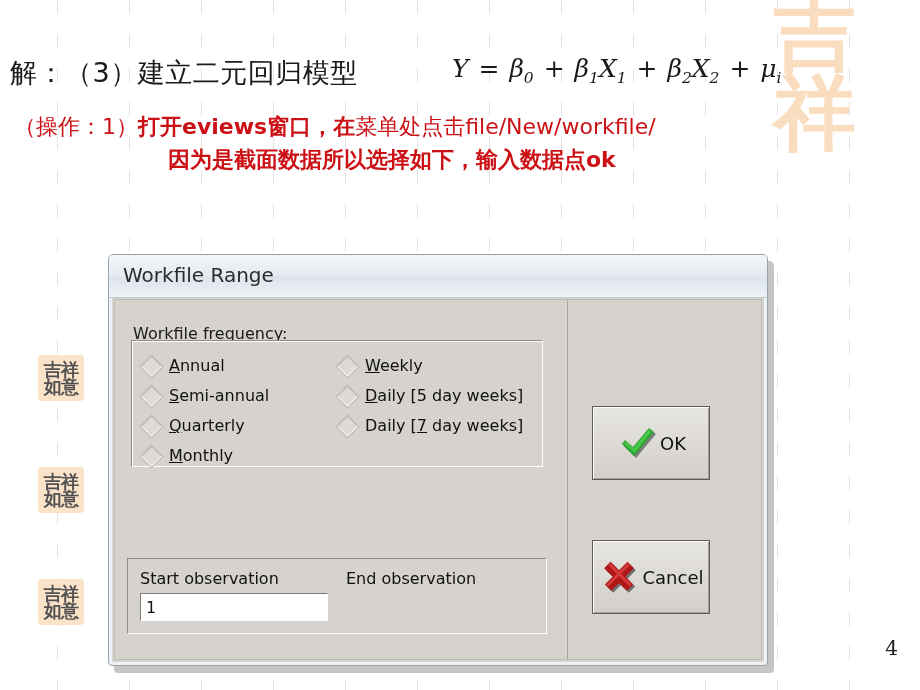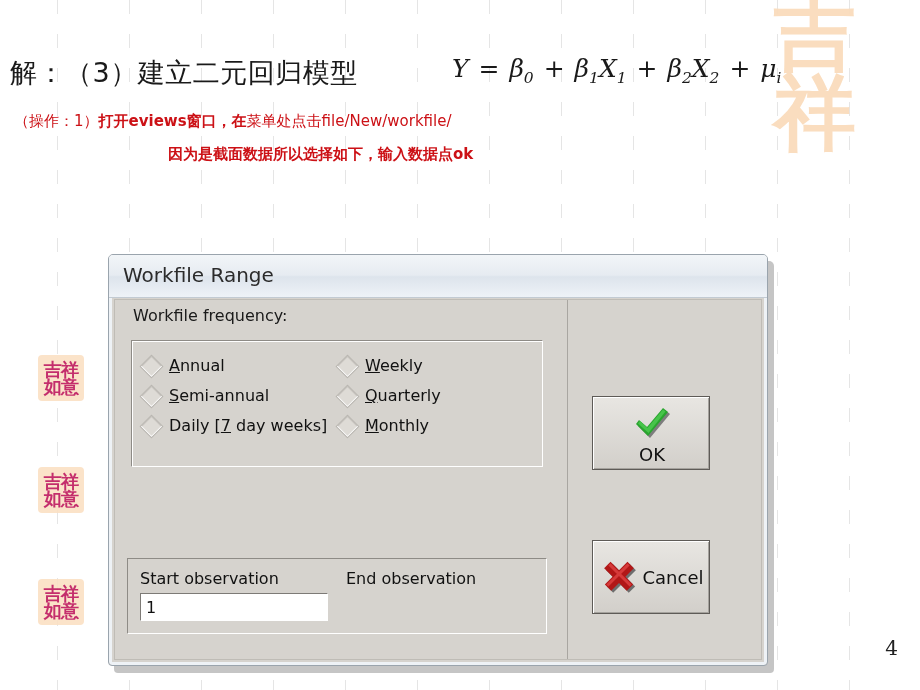--- a/index.html
+++ b/index.html
@@ -28,21 +28,21 @@
     letter-spacing:-0.04em;
   }
   .seal-big{
     right:2px;top:-6px;font-size:82px;width:210px;
     color:#fadcbc;opacity:.95;
   }
   .seal-big span{display:block;}
   .seal-small{
     left:38px;width:46px;height:46px;
     background:#fbe0c4;border-radius:4px;
-    font-size:19px;color:#be185d;
+    font-size:19px;color:#404040;
     display:flex;align-items:center;justify-content:flex-start;
     opacity:.9;
   }
   .seal-small i{font-style:normal;display:block;transform:scale(.95);}
 
   
   .line1{
     position:absolute;left:10px;top:55px;z-index:2;
     font-size:27px;color:#1a1a1a;
     font-family:"DejaVu Sans", sans-serif;
@@ -51,21 +51,21 @@
   .formula{
     position:absolute;left:452px;top:54px;z-index:2;
     font-family:"DejaVu Serif", serif;font-style:italic;
     font-size:25px;color:#1a1a1a;white-space:nowrap;
   }
   .formula sub{font-size:.62em;font-style:italic;}
   .formula .op{font-style:normal;padding:0 2px;}
 
   .line2, .line3{
     position:absolute;z-index:2;
-    color:#cc1116;font-size:15px;white-space:nowrap;
+    color:#cc1116;font-size:22px;white-space:nowrap;
     font-family:"DejaVu Sans", sans-serif;
   }
   .line2{left:14px;top:112px;}
   .line3{left:168px;top:145px;}
   .line2 .lead{font-weight:normal;}
   .line2 .bold, .line3 .bold{font-weight:bold;}
 
   
   .dialog{
     position:absolute;left:108px;top:218px;width:660px;height:412px;
@@ -96,21 +96,21 @@
     display:flex;
   }
   .left-pane{
     width:452px;border-right:1px solid #a9a6a1;
     position:relative;
   }
   .right-pane{flex:1;position:relative;}
 
   
   .group-label{
-    position:absolute;left:18px;top:6px;
+    position:absolute;left:18px;top:24px;
     font-size:16px;color:#1a1a1a;
     font-family:"DejaVu Sans", sans-serif;
   }
   .freq-box{
     position:absolute;left:16px;top:40px;width:412px;height:127px;
     border:1px solid #8e8b86;
     border-right-color:#ffffff;border-bottom-color:#ffffff;
     box-shadow:1px 1px 0 #ffffff inset;
     background:#d6d3ce;
     box-sizing:border-box;
@@ -168,21 +168,21 @@
   .btn{
     position:absolute;left:24px;width:118px;height:74px;
     background:linear-gradient(to bottom,#e8e6e2,#d2cfca);
     border:1px solid #5e5b57;
     box-shadow:1px 1px 0 #ffffff inset, -1px -1px 0 #a5a29d inset;
     display:flex;align-items:center;justify-content:center;
     font-size:18px;color:#111;
     font-family:"DejaVu Sans", sans-serif;
     cursor:default;box-sizing:border-box;
   }
-  .btn.ok{top:96px;flex-direction:column;}
+  .btn.ok{top:106px;}
   .btn.cancel{top:240px;}
   .btn .glyph{width:42px;height:42px;flex:none;}
   .btn .lbl{margin-left:2px;}
 
   
   .footer-note{
     position:absolute;left:0;right:0;top:644px;z-index:2;
     text-align:center;font-size:15px;color:#0369a1;
     font-family:"DejaVu Sans", sans-serif;
   }
@@ -264,20 +264,24 @@
               <span class="diamond"></span>
               <span><u>A</u>nnual</span>
             </div>
             <div class="radio-row">
               <span class="diamond"></span>
               <span><u>W</u>eekly</span>
             </div>
             <div class="radio-row">
               <span class="diamond"></span>
               <span><u>S</u>emi-annual</span>
+            </div>
+            <div class="radio-row">
+              <span class="diamond"></span>
+              <span><u>D</u>aily [5 day weeks]</span>
             </div>
             <div class="radio-row">
               <span class="diamond"></span>
               <span><u>Q</u>uarterly</span>
             </div>
             <div class="radio-row">
               <span class="diamond"></span>
               <span>Daily [<u>7</u> day weeks]</span>
             </div>
             <div class="radio-row">

